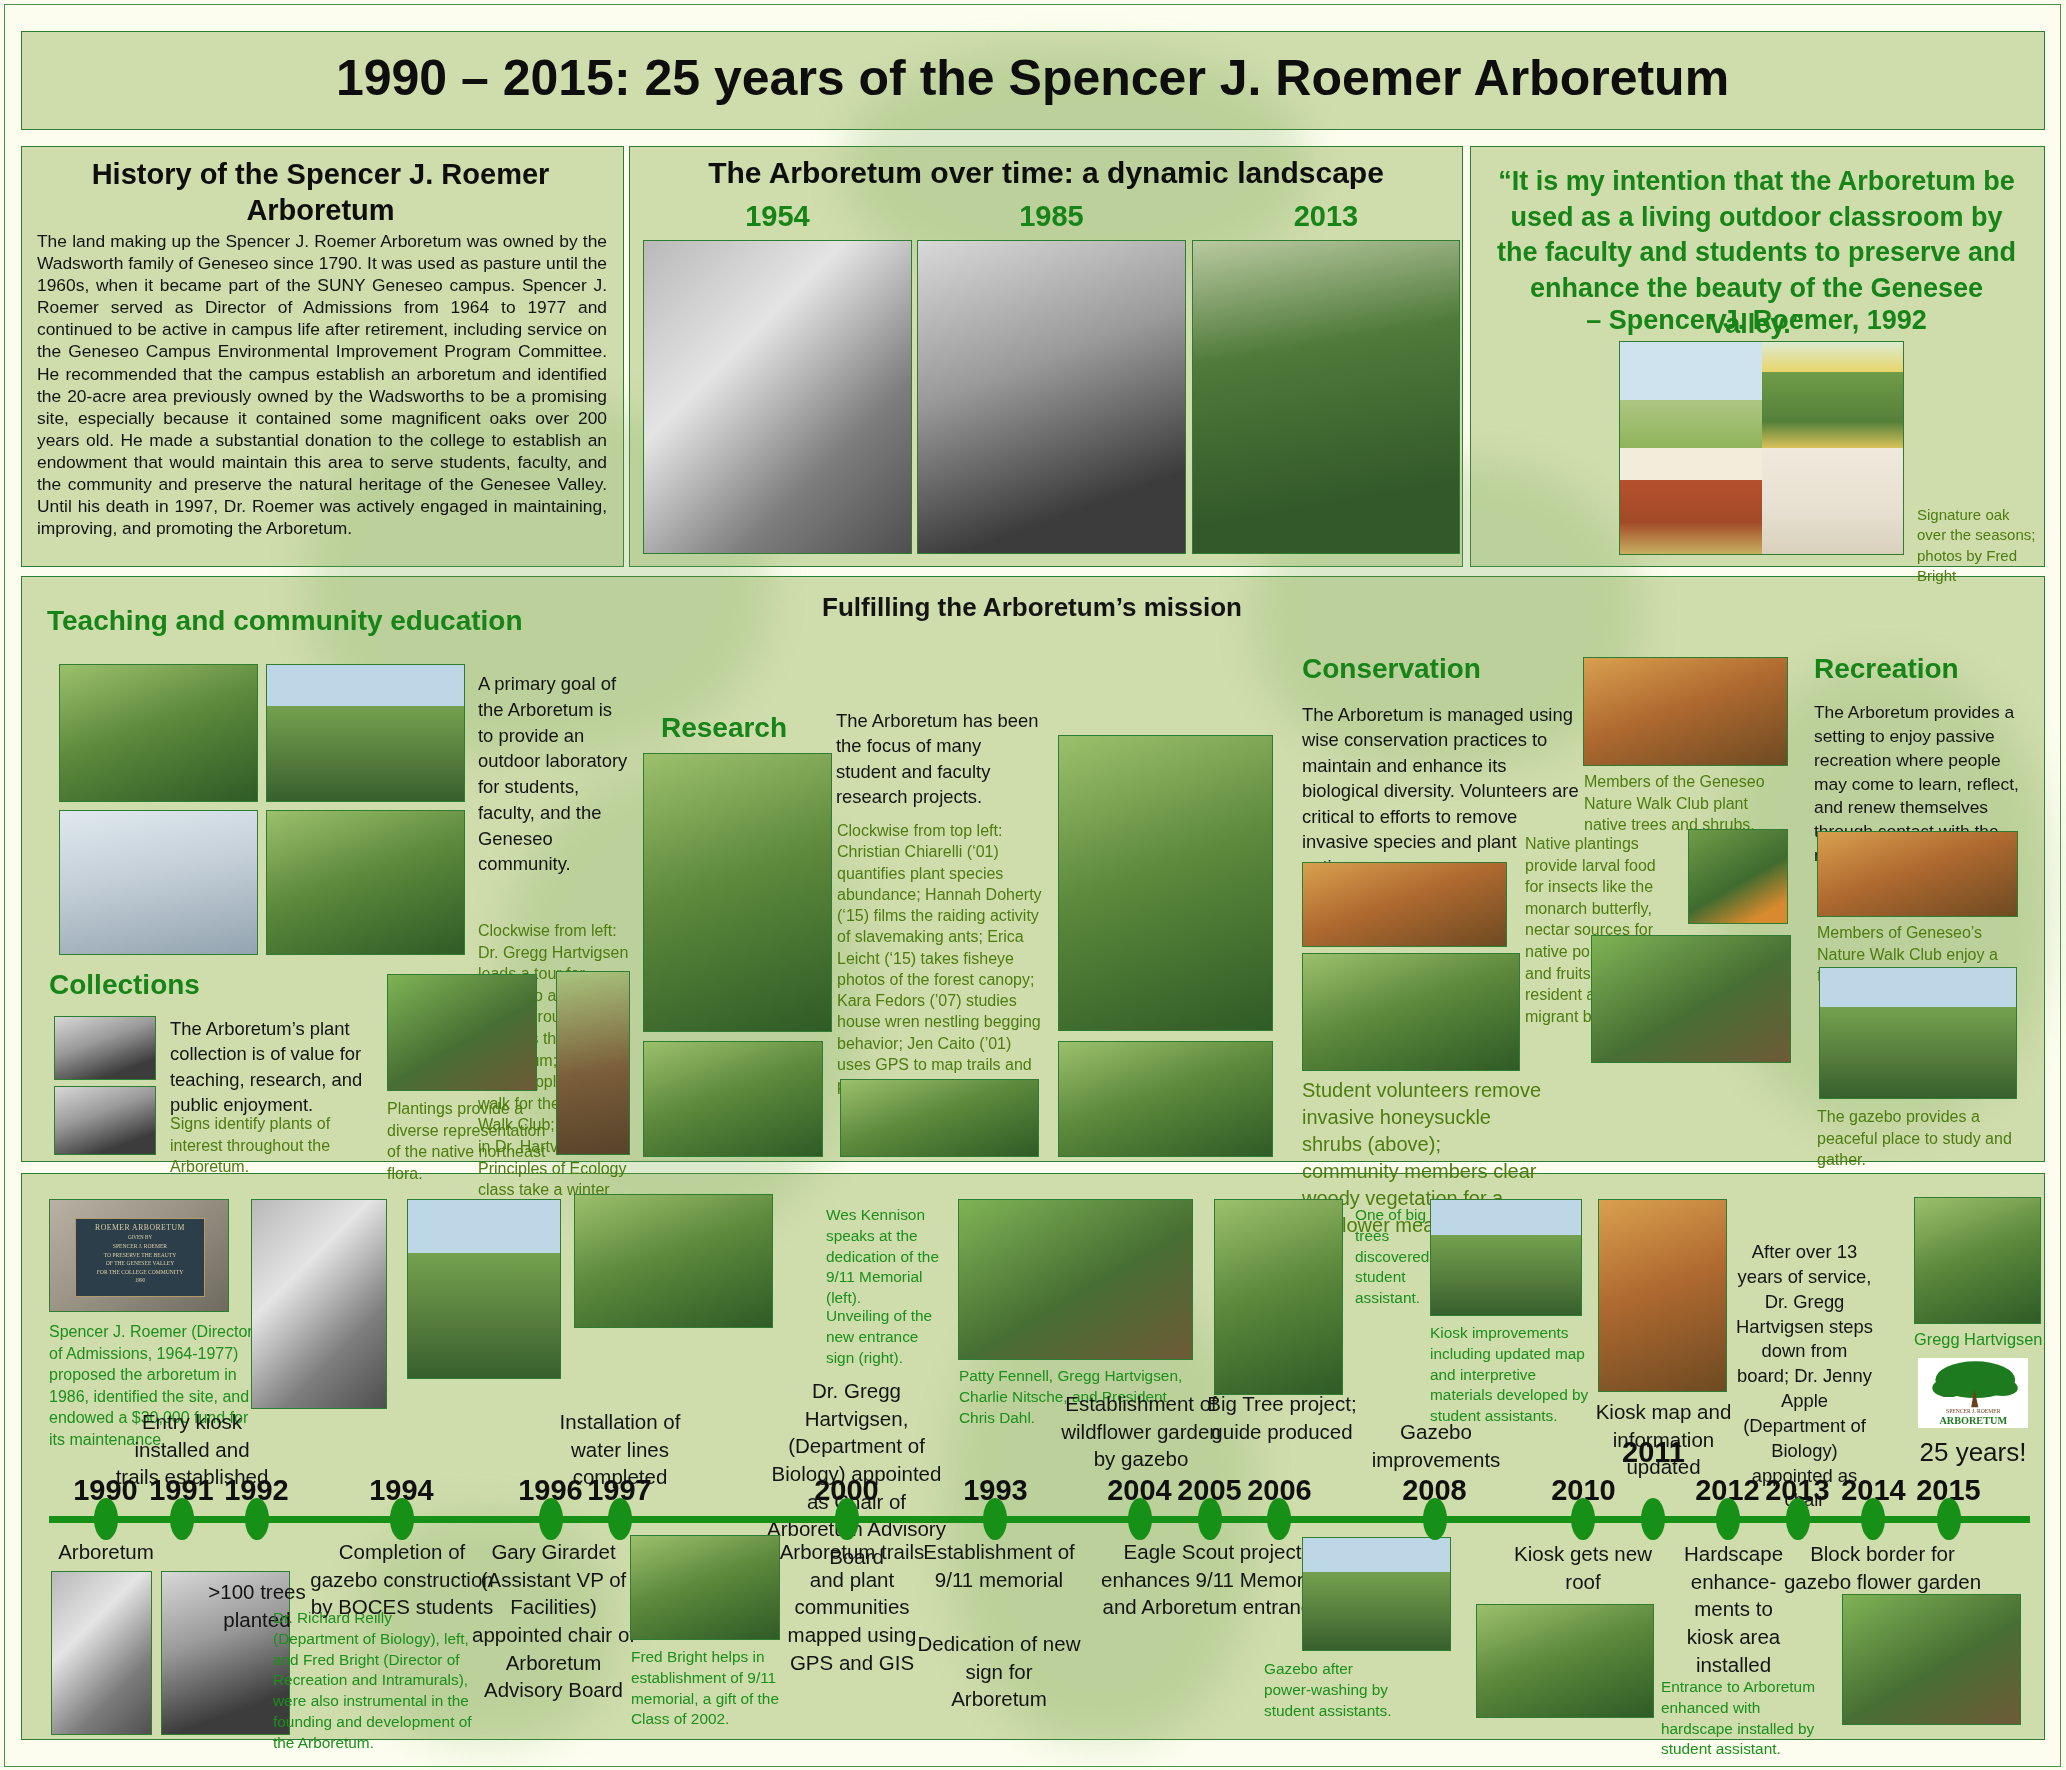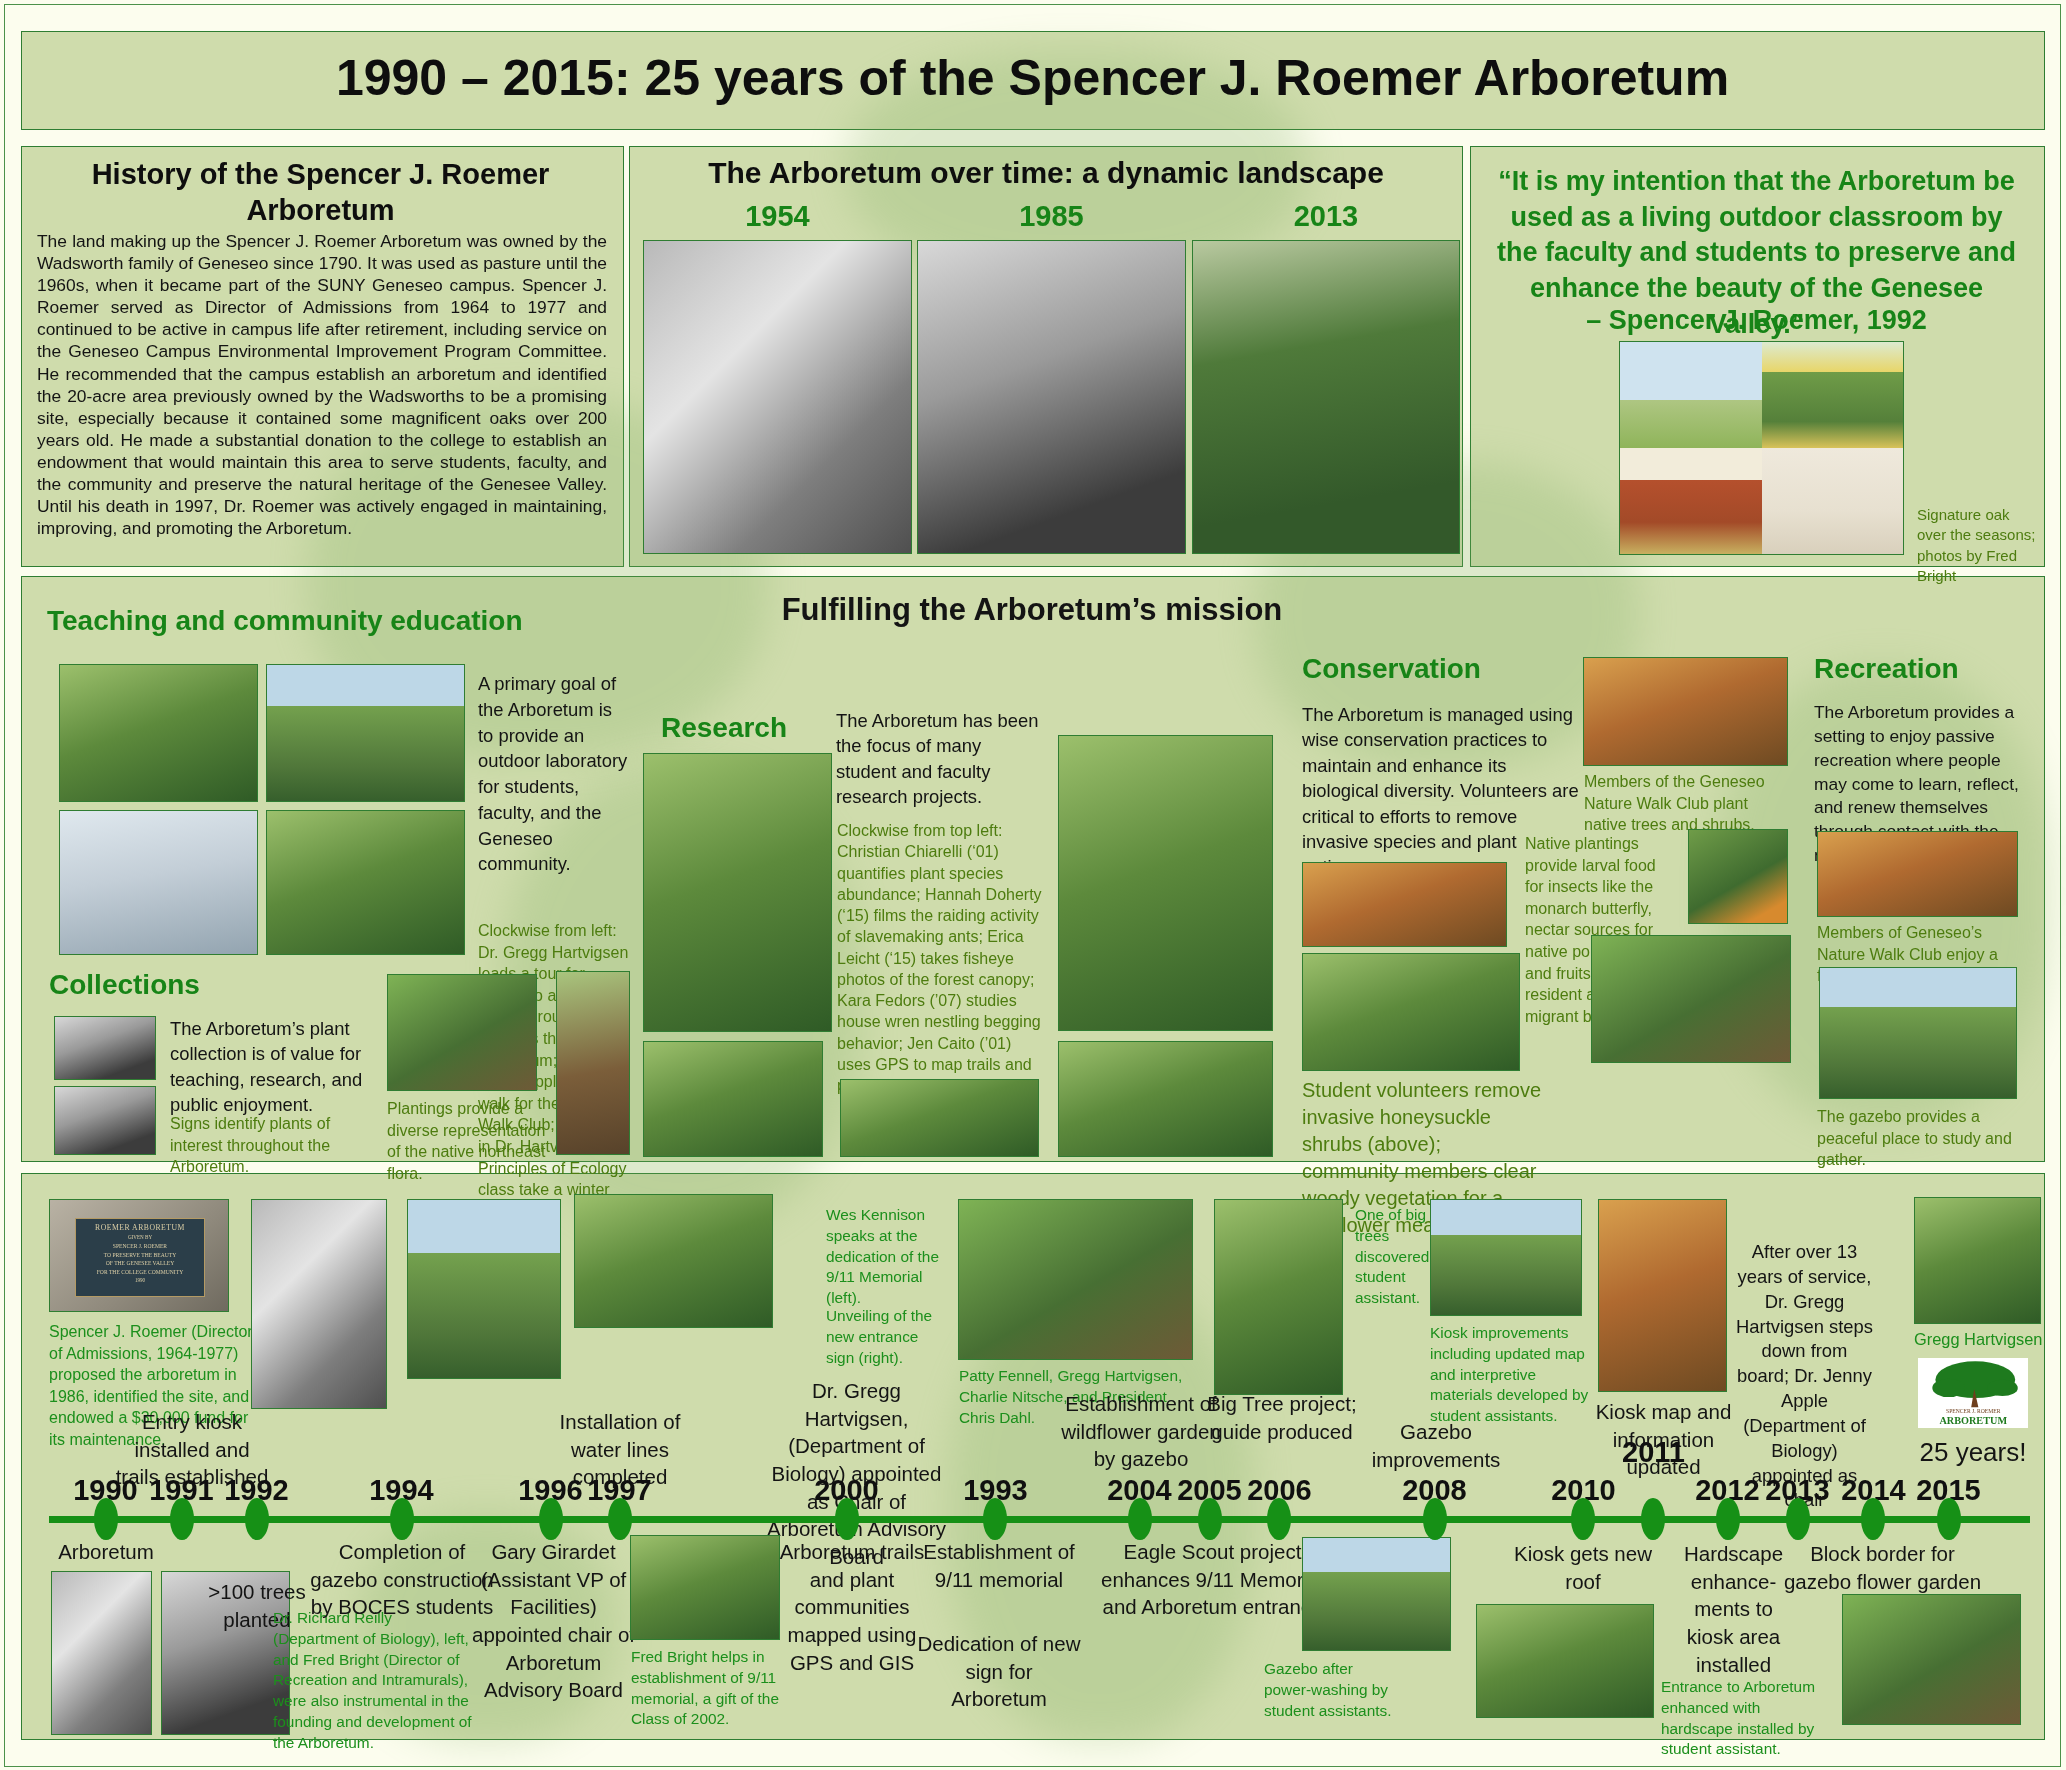--- a/index.html
+++ b/index.html
@@ -75,21 +75,21 @@
 <div class="abs ctr ghead" style="left:1489px;top:164px;width:535px;font-size:27px;line-height:1.32;">“It is my intention that the Arboretum be used as a living outdoor classroom by the faculty and students to preserve and enhance the beauty of the Genesee Valley.”</div>
 <div class="abs ctr ghead" style="left:1489px;top:305px;width:535px;font-size:27px;">– Spencer J. Roemer, 1992</div>
 <div class="ph ph-white" style="left:1619px;top:341px;width:285px;height:214px;display:grid;grid-template-columns:1fr 1fr;grid-template-rows:1fr 1fr;">
   <div style="background:linear-gradient(180deg,#cfe3ef 0%,#cfe3ef 55%,#aec682 55%,#8fb45a 100%);"></div>
   <div style="background:linear-gradient(180deg,#dcead0 0%,#e8d66a 28%,#6f9c48 28%,#55803a 75%,#d8c25a 100%);"></div>
   <div style="background:linear-gradient(180deg,#f2ecda 0%,#f2ecda 30%,#b5502d 30%,#a34a28 70%,#c8b060 100%);"></div>
   <div style="background:linear-gradient(180deg,#efe9dc 0%,#e7e0d0 60%,#d9d0bc 100%);"></div>
 </div>
 <div class="abs cap" style="left:1917px;top:505px;width:123px;font-size:15px;line-height:1.35;">Signature oak over the seasons; photos by Fred Bright</div>
 
-<div class="abs ctr blk" style="left:717px;top:592px;width:630px;font-size:31px;font-weight:bold;">Fulfilling the Arboretum’s mission</div>
+<div class="abs ctr blk" style="left:717px;top:592px;width:630px;font-size:26px;font-weight:bold;">Fulfilling the Arboretum’s mission</div>
 
 <div class="abs ghead" style="left:47px;top:605px;width:543px;font-size:28px;">Teaching and community education</div>
 <div class="ph ph-green" style="left:59px;top:664px;width:199px;height:138px;"></div>
 <div class="ph ph-sky" style="left:266px;top:664px;width:199px;height:138px;"></div>
 <div class="ph ph-winter" style="left:59px;top:810px;width:199px;height:145px;"></div>
 <div class="ph ph-green" style="left:266px;top:810px;width:199px;height:145px;"></div>
 <div class="abs blk" style="left:478px;top:671px;width:151px;font-size:18.4px;line-height:1.4;">A primary goal of the Arboretum is to provide an outdoor laboratory for students, faculty, and the Geneseo community.</div>
 <div class="abs cap" style="left:478px;top:920px;width:151px;font-size:16px;line-height:1.35;">Clockwise from left: Dr. Gregg Hartvigsen leads a tour for Geneseo alumni; a school group explores the Arboretum; Dr. Jenny Apple leads a walk for the Nature Walk Club; students in Dr. Hartvigsen’s Principles of Ecology class take a winter walk.</div>
 
 <div class="abs ghead" style="left:49px;top:969px;width:205px;font-size:28px;">Collections</div>

